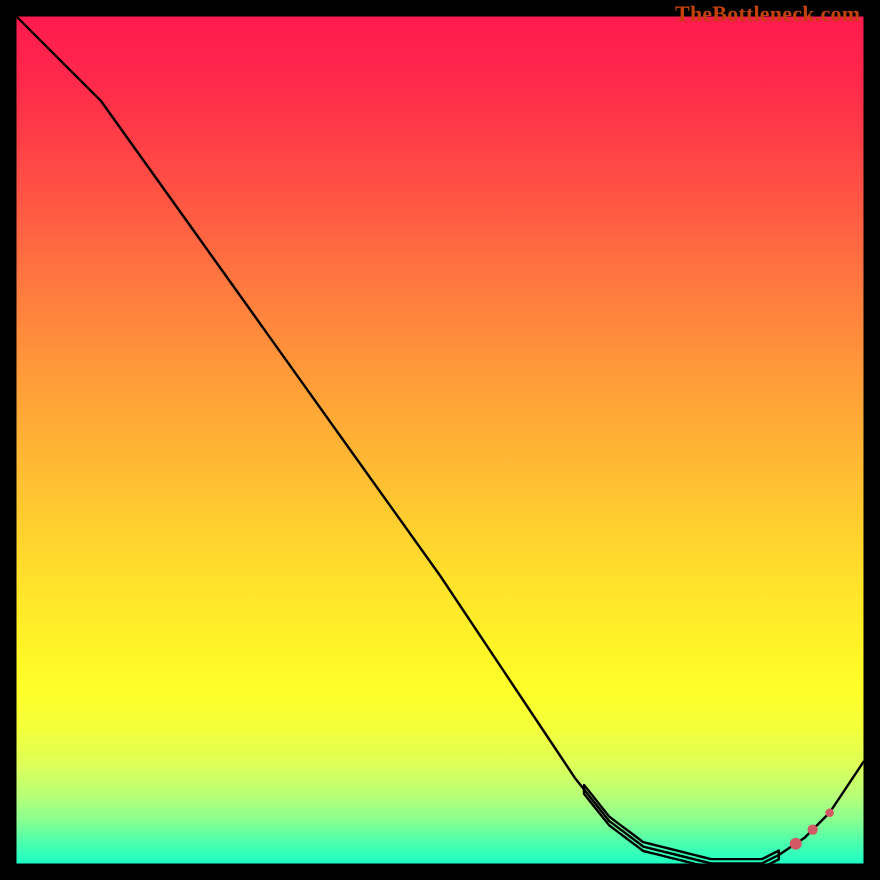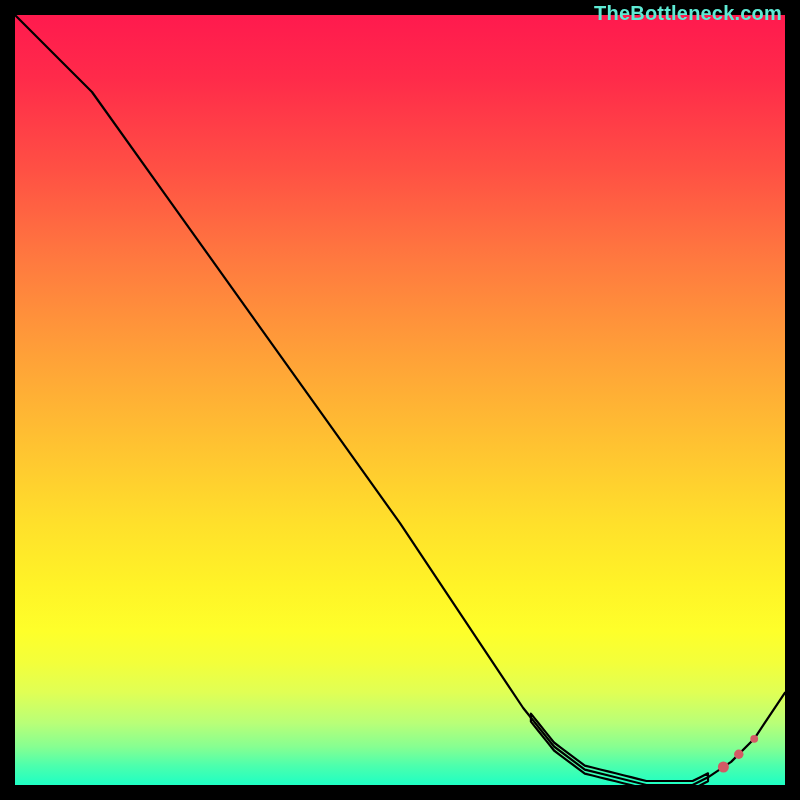--- a/index.html
+++ b/index.html
@@ -30,24 +30,24 @@
       #e0ff55 88%,
       #b8ff78 92%,
       #87ff91 95%,
       #4cffad 97.5%,
       #1effc4 100%);
   }
   .watermark {
     position: absolute;
     top: 2px;
     right: 18px;
-    font-family: Liberation Sans, sans-serif;
+    font-family: Liberation Serif, serif;
     font-size: 20px;
     font-weight: 600;
-    color: #5eead4;
+    color: #c2410c;
     letter-spacing: 0.2px;
   }
   svg.curve {
     position: absolute;
     left: 0; top: 0;
     width: 770px;
     height: 770px;
     overflow: visible;
   }
   .curve path {

